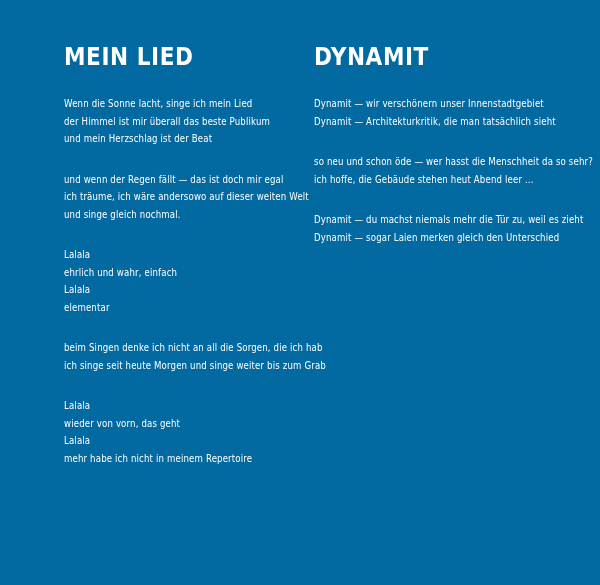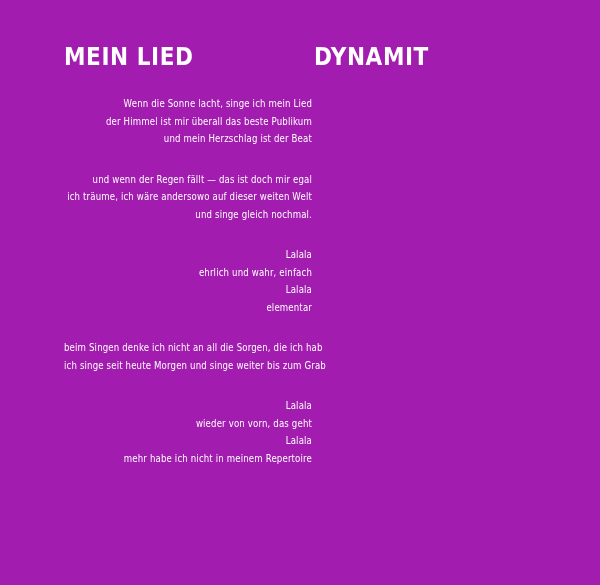--- a/index.html
+++ b/index.html
@@ -10,21 +10,21 @@
     width: 600px;
     height: 585px;
     background: #ef2b20;
     font-family: "Liberation Sans", sans-serif;
     overflow: hidden;
   }
   .page {
     position: relative;
     width: 600px;
     height: 585px;
-    background: #a21caf;
+    background: #0369a1;
     box-sizing: border-box;
   }
   .columns {
     position: absolute;
     left: 0;
     top: 0;
     width: 600px;
     height: 585px;
     display: flex;
     padding: 44px 22px 0 64px;
@@ -61,21 +61,21 @@
   .line {
     font-family: "DejaVu Sans", sans-serif;
     font-size: 8.6px;
     line-height: 17.5px;
     color: #ffffff;
     letter-spacing: 0.15px;
     white-space: nowrap;
     transform: scaleY(1.12);
     transform-origin: left center;
   }
-  .col-left .stanza { margin-bottom: 23px; text-align: right; }
+  .col-left .stanza { margin-bottom: 23px; }
   .col-right .stanza { margin-bottom: 23px; }
 </style>
 </head>
 <body>
 
 <div class="page">
   <div class="columns">
 
     <div class="column col-left">
       <h1 class="song-title">MEIN LIED</h1>
@@ -110,20 +110,32 @@
         <div class="line">Lalala</div>
         <div class="line">mehr habe ich nicht in meinem Repertoire</div>
       </div>
     </div>
 
     <div class="column col-right right">
       <h1 class="song-title">DYNAMIT</h1>
 
 
 
+      <div class="stanza">
+        <div class="line">Dynamit — wir verschönern unser Innenstadtgebiet</div>
+        <div class="line">Dynamit — Architekturkritik, die man tatsächlich sieht</div>
+      </div>
+
+      <div class="stanza">
+        <div class="line">so neu und schon öde — wer hasst die Menschheit da so sehr?</div>
+        <div class="line">ich hoffe, die Gebäude stehen heut Abend leer ...</div>
+      </div>
 
 
 
-
+      <div class="stanza">
+        <div class="line">Dynamit — du machst niemals mehr die Tür zu, weil es zieht</div>
+        <div class="line">Dynamit — sogar Laien merken gleich den Unterschied</div>
+      </div>
     </div>
 
   </div>
 </div>
 
 </body></html>

